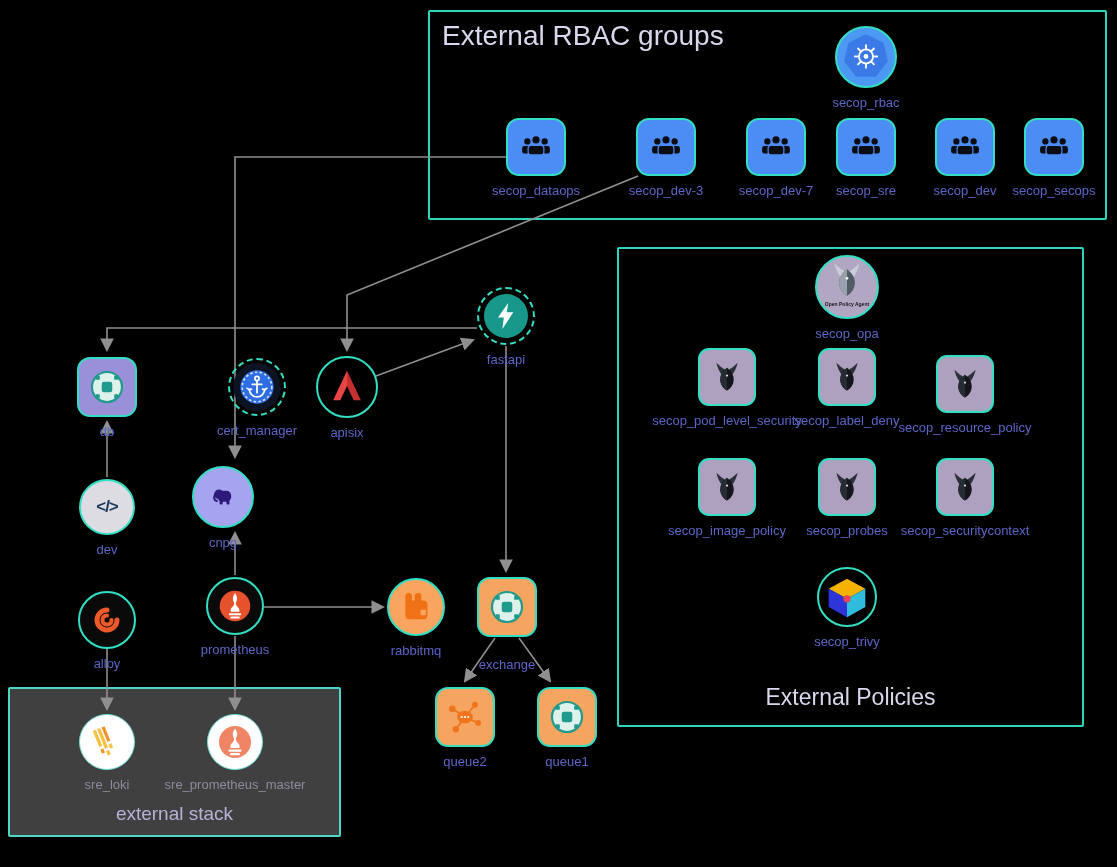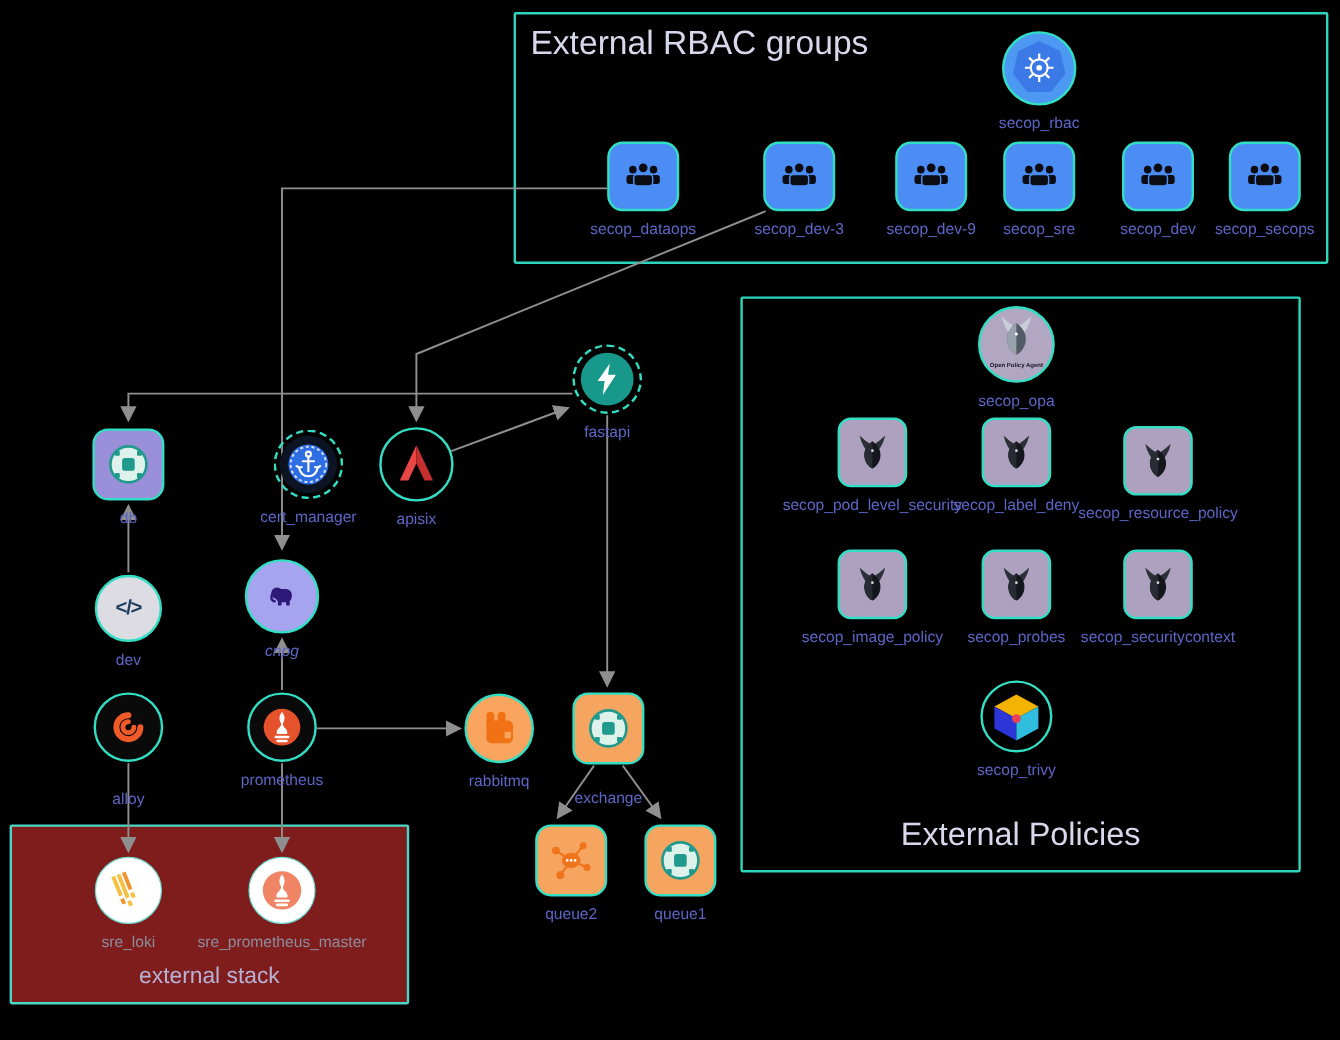--- a/index.html
+++ b/index.html
@@ -2,23 +2,23 @@
 <html><head>
 <meta charset="utf-8">
 <style>
   html,body{margin:0;padding:0;background:#000;}
   #canvas{position:relative;width:1117px;height:867px;background:#000;overflow:hidden;
           font-family:"Liberation Sans",sans-serif;}
   
   .gbox{position:absolute;border:2px solid #2bd6bc;border-radius:2px;background:transparent;box-sizing:border-box;z-index:1;}
   .gtitle{position:absolute;color:#d8d8ec;white-space:nowrap;}
   .t-rbac{left:12px;top:8px;font-size:28px;}
-  .t-pol{left:0;right:0;bottom:14px;text-align:center;font-size:27px;}
+  .t-pol{left:0;right:0;bottom:14px;text-align:center;font-size:23px;}
   .t-stack{left:0;right:0;bottom:10px;text-align:center;font-size:19px;color:#b6b2d6;}
-  #stack-box{background:#7f1d1d;border-color:#4cd6c6;}
+  #stack-box{background:#404040;border-color:#4cd6c6;}
   
   #edges{position:absolute;left:0;top:0;z-index:5;pointer-events:none;}
   
   .node{position:absolute;width:170px;display:flex;flex-direction:column;align-items:center;z-index:10;}
   .sq{border:2px solid #32dfc4;border-radius:13px;display:flex;align-items:center;justify-content:center;box-sizing:border-box;}
   .circ{border:2px solid #32dfc4;border-radius:50%;display:flex;align-items:center;justify-content:center;box-sizing:border-box;}
   .dashed{border-style:dashed;}
   .nlabel{margin-top:8px;font-size:13px;color:#5c66c6;white-space:nowrap;line-height:1.1;}
   .nlabel.gray{color:#8c8c9d;}
   .code-glyph{font-weight:bold;font-size:17px;color:#1b3a5c;letter-spacing:-1px;}
@@ -221,21 +221,21 @@
         </svg>
     </div>
     <div class="nlabel">secop_dev-3</div>
   </div>
   <div class="node" style="left:691px;top:118px;">
     <div class="sq" style="width:60px;height:58px;background:#4b8cf5;">
       <svg width="36" height="36">
           <use href="#i-users"></use>
         </svg>
     </div>
-    <div class="nlabel">secop_dev-9</div>
+    <div class="nlabel">secop_dev-7</div>
   </div>
   <div class="node" style="left:781px;top:118px;">
     <div class="sq" style="width:60px;height:58px;background:#4b8cf5;">
       <svg width="36" height="36">
           <use href="#i-users"></use>
         </svg>
     </div>
     <div class="nlabel">secop_sre</div>
   </div>
   <div class="node" style="left:880px;top:118px;text-align:center;">
@@ -361,30 +361,30 @@
     <div class="nlabel">fastapi</div>
   </div>
 
   <div class="node" style="left:22px;top:479px;">
     <div class="circ" style="width:56px;height:56px;background:#dcdce2;">
       <span class="code-glyph">&lt;/&gt;</span>
     </div>
     <div class="nlabel">dev</div>
   </div>
 
-  <div class="node" style="left:150px;top:466px;font-style:italic;">
+  <div class="node" style="left:138px;top:466px;">
     <div class="circ" style="width:62px;height:62px;background:#a6a4ef;">
       <svg width="30" height="30">
           <use href="#i-elephant"></use>
         </svg>
     </div>
     <div class="nlabel">cnpg</div>
   </div>
 
-  <div class="node" style="left:22px;top:577px;gap:16px;">
+  <div class="node" style="left:22px;top:591px;">
     <div class="circ" style="width:58px;height:58px;background:#0a0a0a;">
       <svg width="40" height="40">
           <use href="#i-swirl"></use>
         </svg>
     </div>
     <div class="nlabel">alloy</div>
   </div>
 
   <div class="node" style="left:150px;top:577px;">
     <div class="circ" style="width:58px;height:58px;background:#0a0a0a;">
@@ -406,21 +406,21 @@
 
   <div class="node" style="left:422px;top:577px;gap:13px;">
     <div class="sq" style="width:60px;height:60px;background:#f5a55f;">
       <svg width="40" height="40">
           <use href="#i-shutter"></use>
         </svg>
     </div>
     <div class="nlabel">exchange</div>
   </div>
 
-  <div class="node" style="left:391px;top:687px;">
+  <div class="node" style="left:380px;top:687px;">
     <div class="sq" style="width:60px;height:60px;background:#f5a55f;">
       <svg width="40" height="40">
           <use href="#i-hub"></use>
         </svg>
     </div>
     <div class="nlabel">queue2</div>
   </div>
 
   <div class="node" style="left:482px;top:687px;">
     <div class="sq" style="width:60px;height:60px;background:#f5a55f;">

